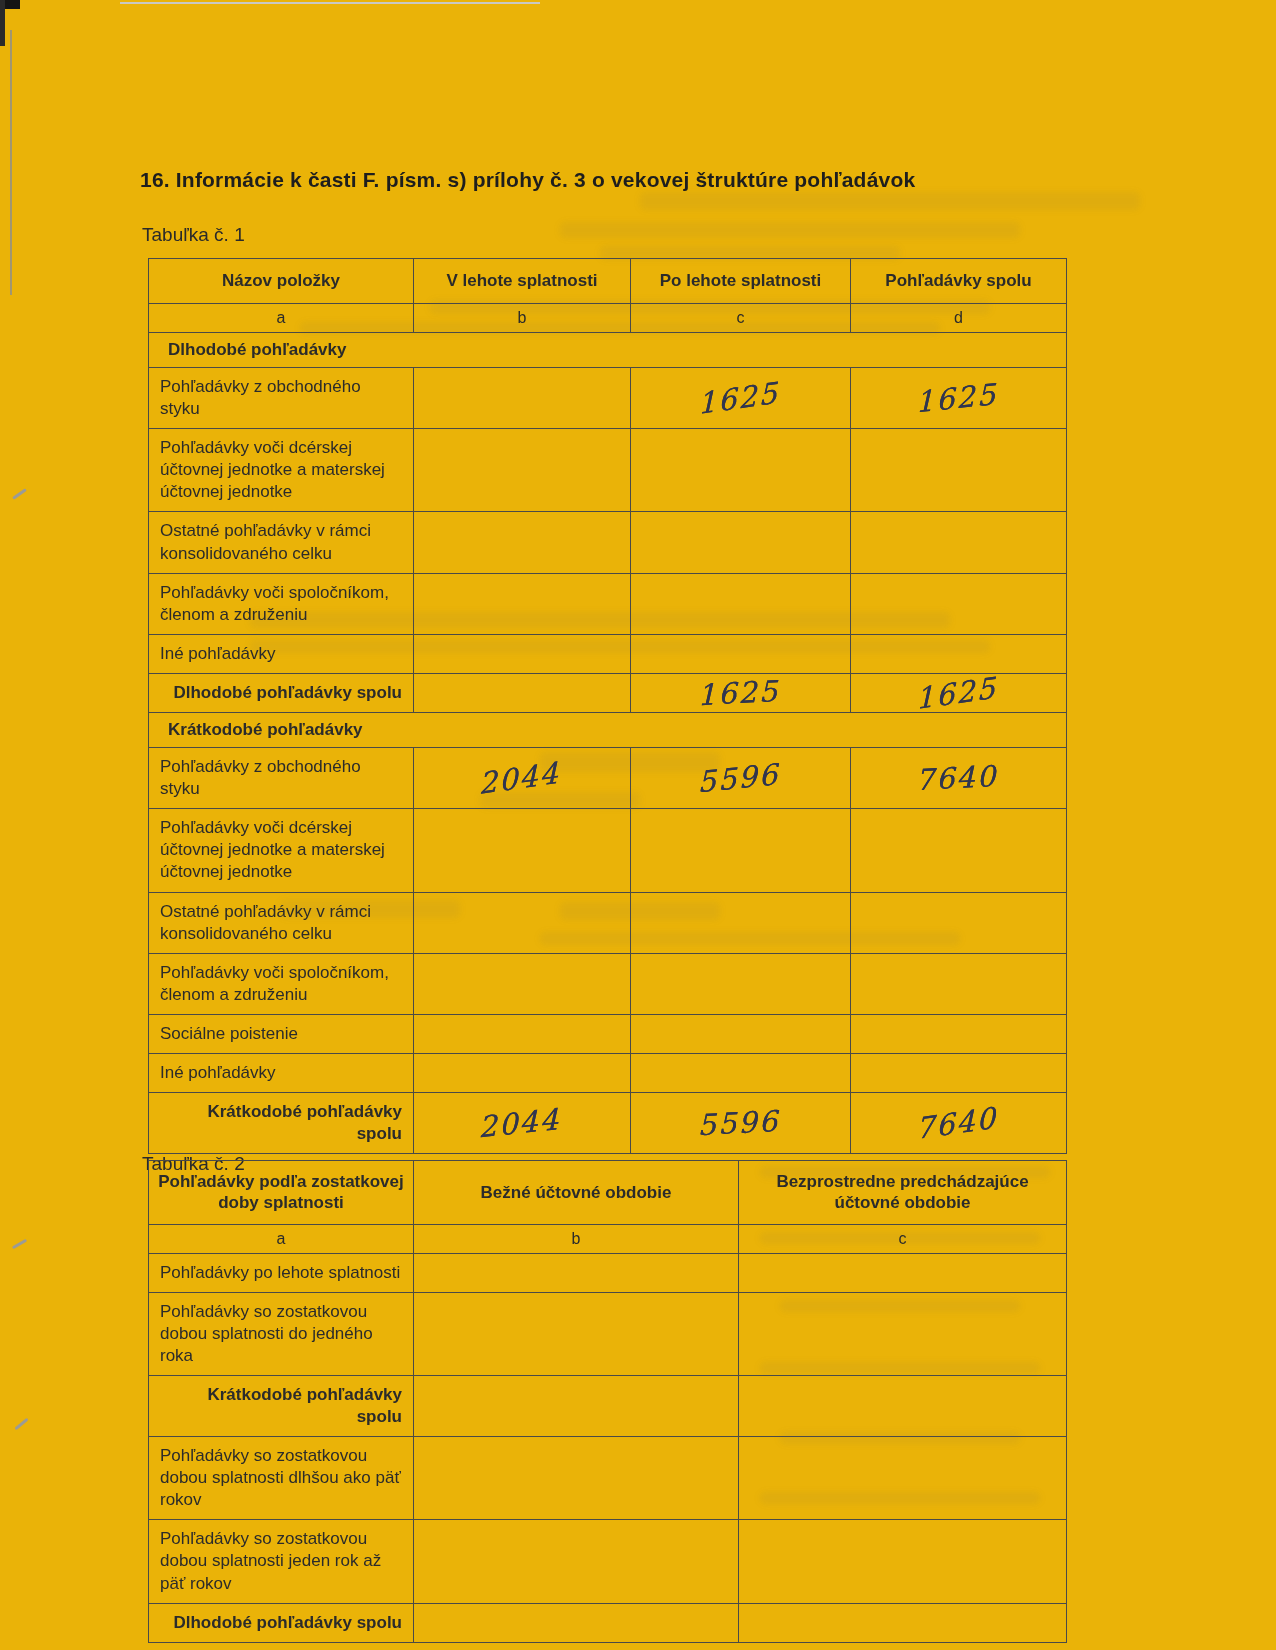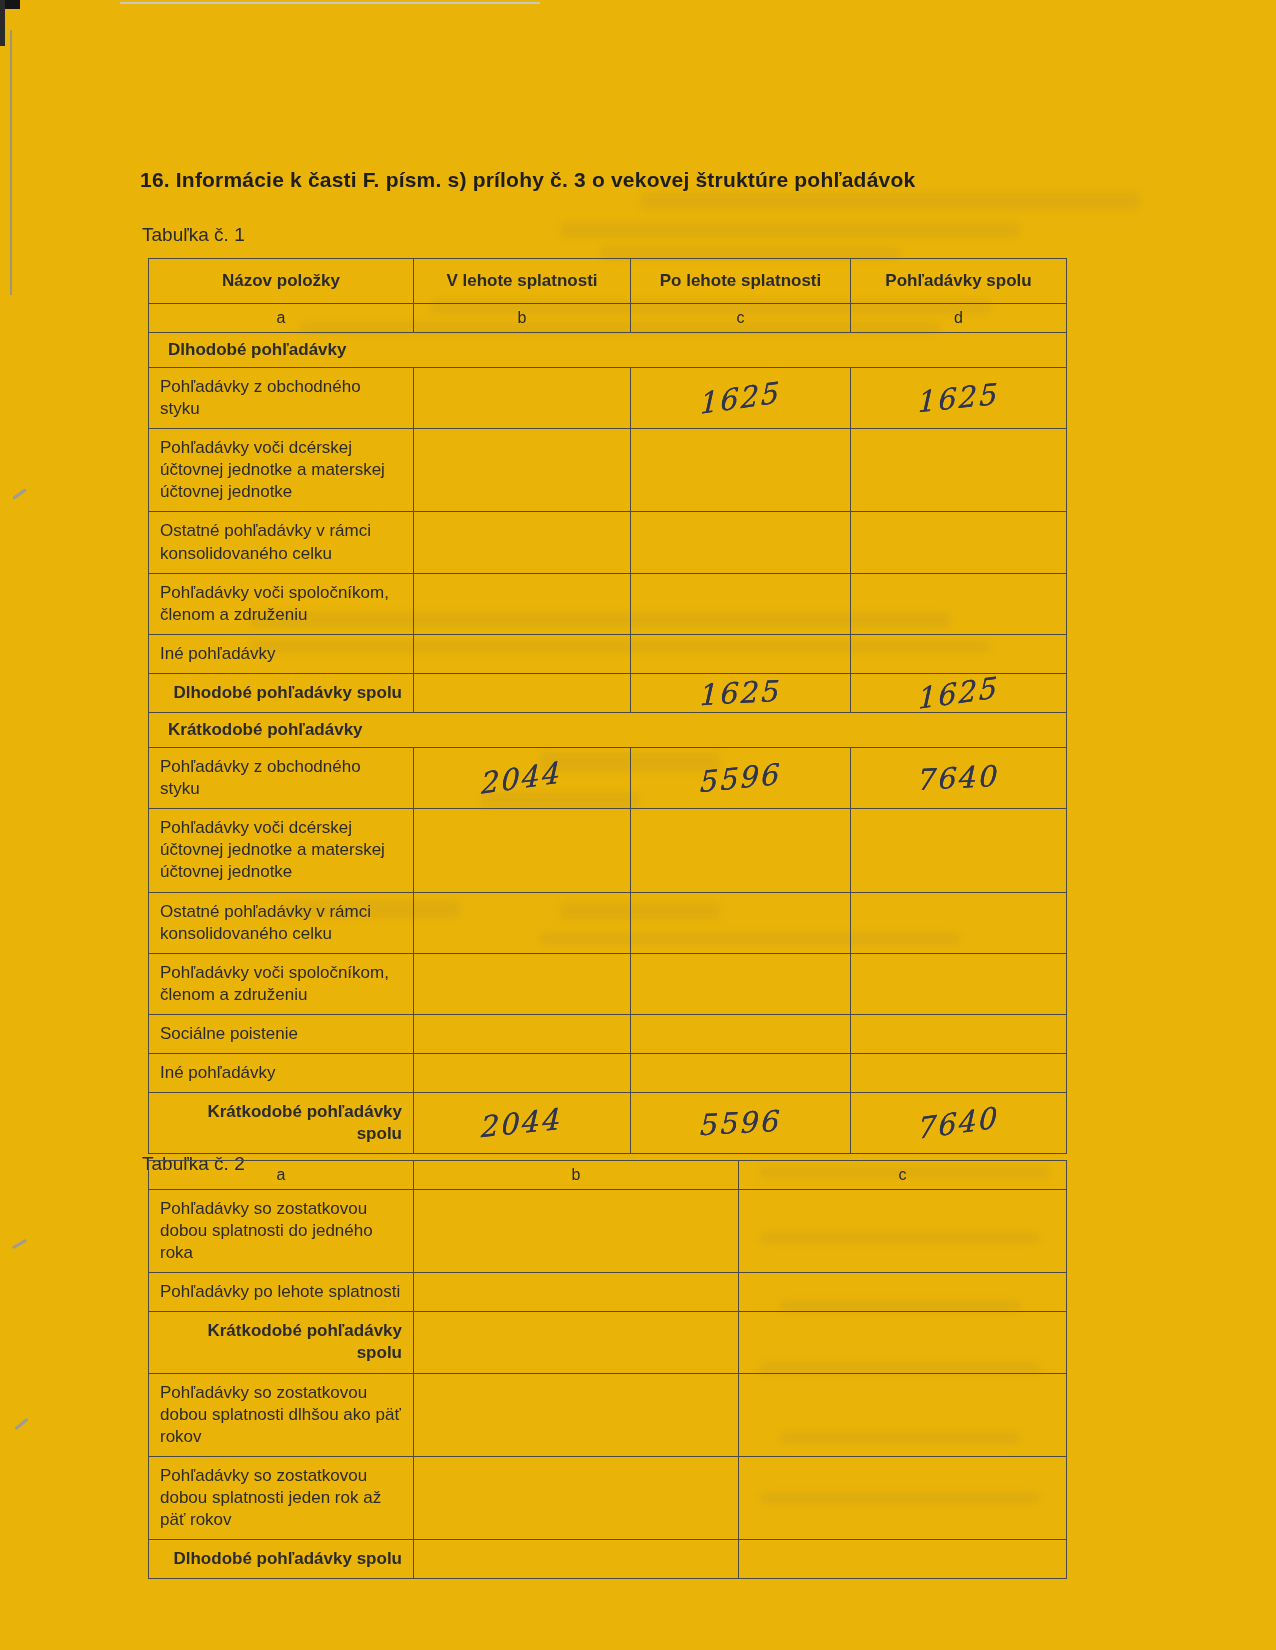--- a/index.html
+++ b/index.html
@@ -200,34 +200,39 @@
   </table>
 
   <div class="tcaption" id="cap2">Tabuľka č. 2</div>
   <table id="table2">
     <colgroup>
       <col style="width:265px">
         <col style="width:325px">
         <col style="width:328px">
     </colgroup>
     <thead>
+      <tr>
+        <th>Pohľadávky podľa zostatkovej doby splatnosti</th>
+        <th>Bežné účtovné obdobie</th>
+        <th>Bezprostredne predchádzajúce účtovné obdobie</th>
+      </tr>
       <tr class="sub">
         <td>a</td>
         <td>b</td>
         <td>c</td>
       </tr>
     </thead>
     <tbody id="t2body">
         <tr>
+          <td class="label">Pohľadávky po lehote splatnosti</td>
+          <td class="val"></td>
+          <td class="val"></td>
+        </tr>
+        <tr>
           <td class="label">Pohľadávky so zostatkovou dobou splatnosti do jedného roka</td>
-          <td class="val"></td>
-          <td class="val"></td>
-        </tr>
-        <tr>
-          <td class="label">Pohľadávky po lehote splatnosti</td>
           <td class="val"></td>
           <td class="val"></td>
         </tr>
         <tr class="total">
           <td class="label">Krátkodobé pohľadávky spolu</td>
           <td class="val"></td>
           <td class="val"></td>
         </tr>
         <tr>
           <td class="label">Pohľadávky so zostatkovou dobou splatnosti dlhšou ako päť rokov</td>

